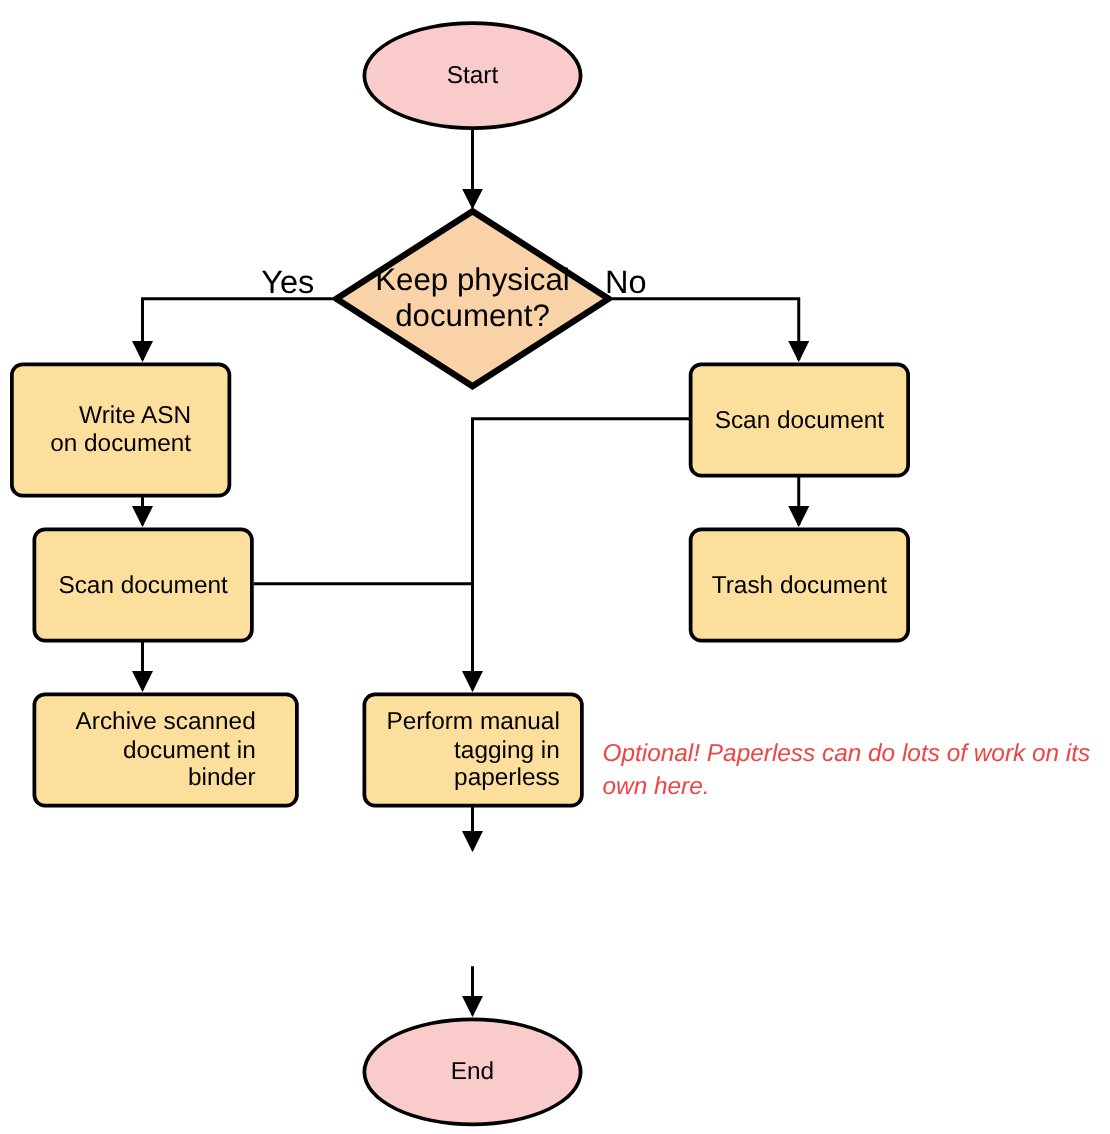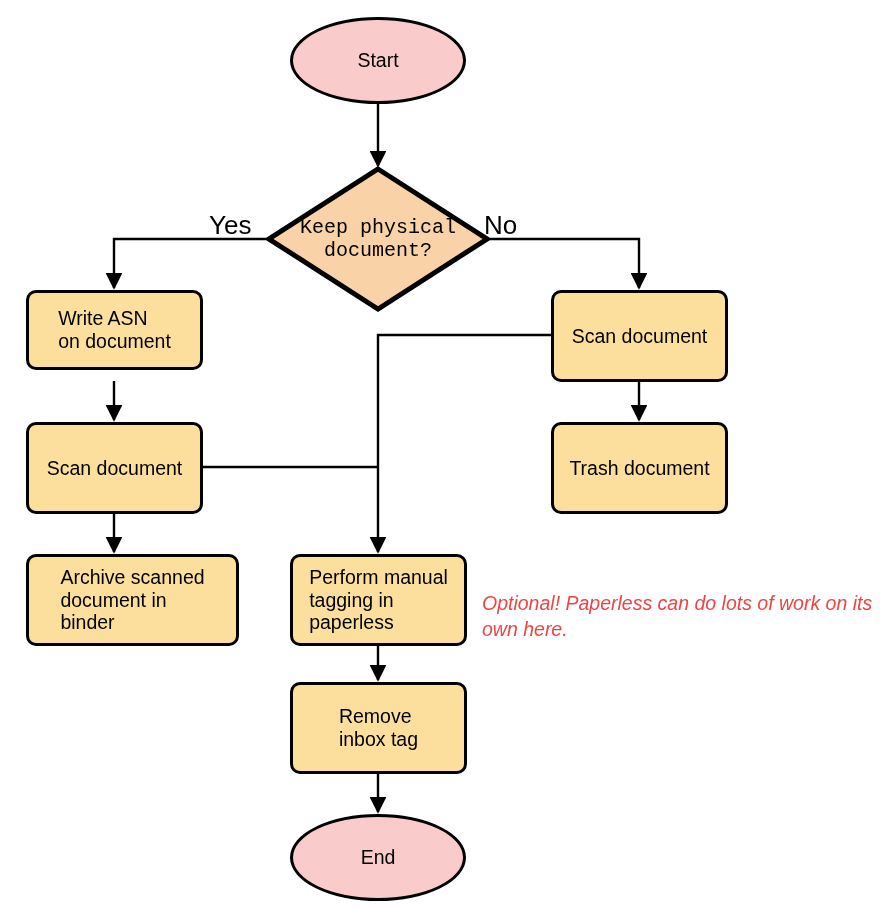--- a/index.html
+++ b/index.html
@@ -27,21 +27,21 @@
     width: 888px;
     height: 907px;
     pointer-events: none;
   }
   .node {
     position: absolute;
     box-sizing: border-box;
     display: flex;
     align-items: center;
     justify-content: center;
-    text-align: left;
+    text-align: right;
     color: #000000;
     line-height: 1.17;
     white-space: pre-line;
   }
   .node.process {
     background: #FCDF9C;
     border: 3px solid #000000;
     border-radius: 10px;
     font-size: 19.5px;
   }
@@ -57,25 +57,24 @@
   .decision-label {
     position: absolute;
     left: 0;
     top: 0;
     width: 100%;
     height: 100%;
     display: flex;
     align-items: center;
     justify-content: center;
     text-align: center;
-    font-size: 20px;
+    font-size: 25px;
     color: #000000;
     line-height: 1.17;
     white-space: pre-line;
-    font-family: Liberation Mono, monospace;
   }
   .edge-label {
     position: absolute;
     font-size: 26px;
     color: #000000;
     white-space: nowrap;
   }
   .note {
     position: absolute;
     font-size: 19.5px;
@@ -128,37 +127,35 @@
       <polygon points="113,4 222,74 113,144 4,74" fill="#FAD2A8" stroke="#000000" stroke-width="5"></polygon>
     </svg>
     <div class="decision-label">Keep physical
 document?</div>
   </div>
 
   <div class="edge-label" style="left:209px; top:210px;">Yes</div>
 
   <div class="edge-label" style="left:484px; top:210px;">No</div>
 
-  <div class="node process" style="left:26px; top:290px; width:177px; height:80px;">Write ASN
+  <div class="node process" style="left:8px; top:290px; width:177px; height:108px;">Write ASN
 on document</div>
 
   <div class="node process" style="left:26px; top:422px; width:177px; height:92px;">Scan document</div>
 
   <div class="node process" style="left:26px; top:554px; width:213px; height:92px;">Archive scanned
 document in
 binder</div>
 
   <div class="node process" style="left:551px; top:290px; width:177px; height:92px;">Scan document</div>
 
   <div class="node process" style="left:290px; top:554px; width:177px; height:92px;">Perform manual
 tagging in
 paperless</div>
 
   <div class="node process" style="left:551px; top:422px; width:177px; height:92px;">Trash document</div>
 
-  <div class="node process" style="left:290px; top:682px; width:177px; height:92px;">Remove
-inbox tag</div>
 
   <div class="node terminator" style="left:290px; top:814px; width:176px; height:87px;">End</div>
 
   <div class="note" style="left:482px; top:590px;">Optional! Paperless can do lots of work on its own here.</div>
 
 </div>
 
 </body></html>

